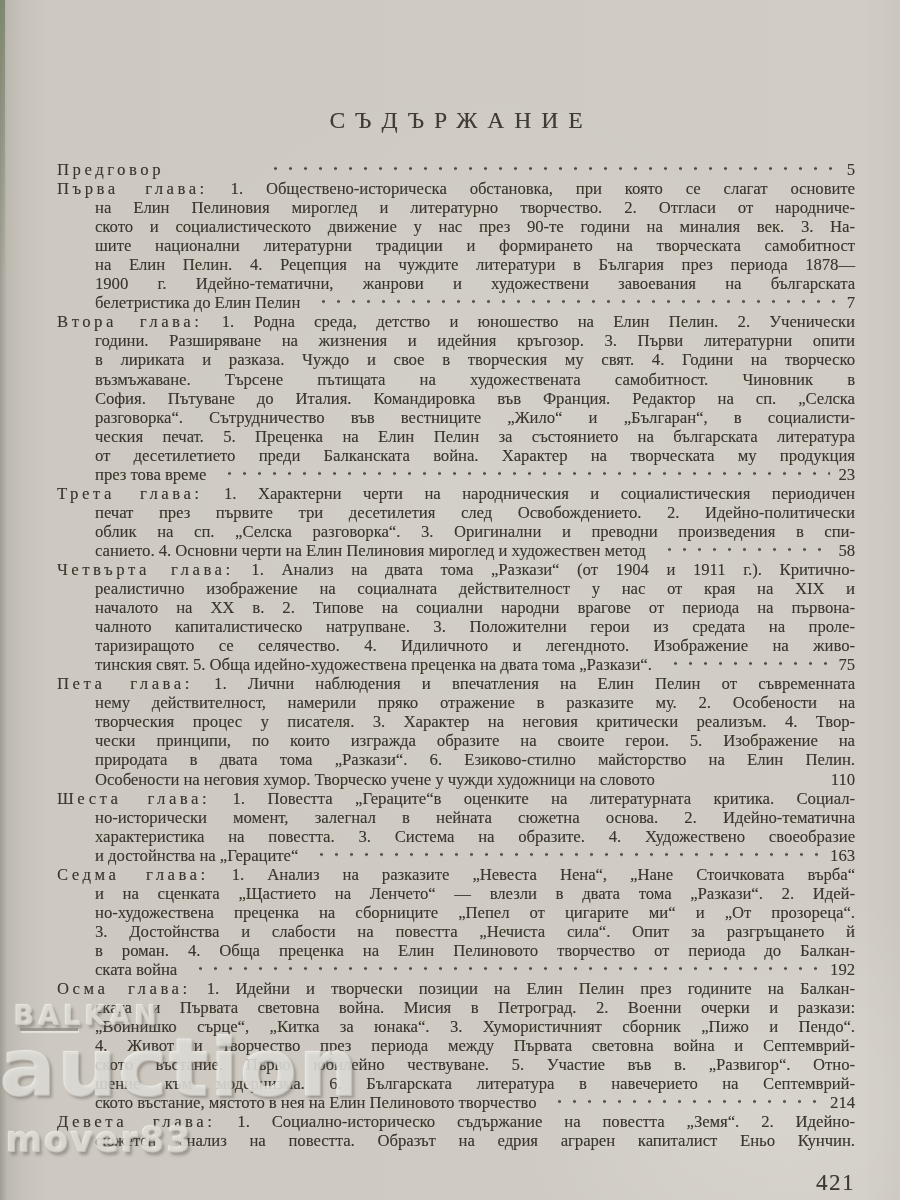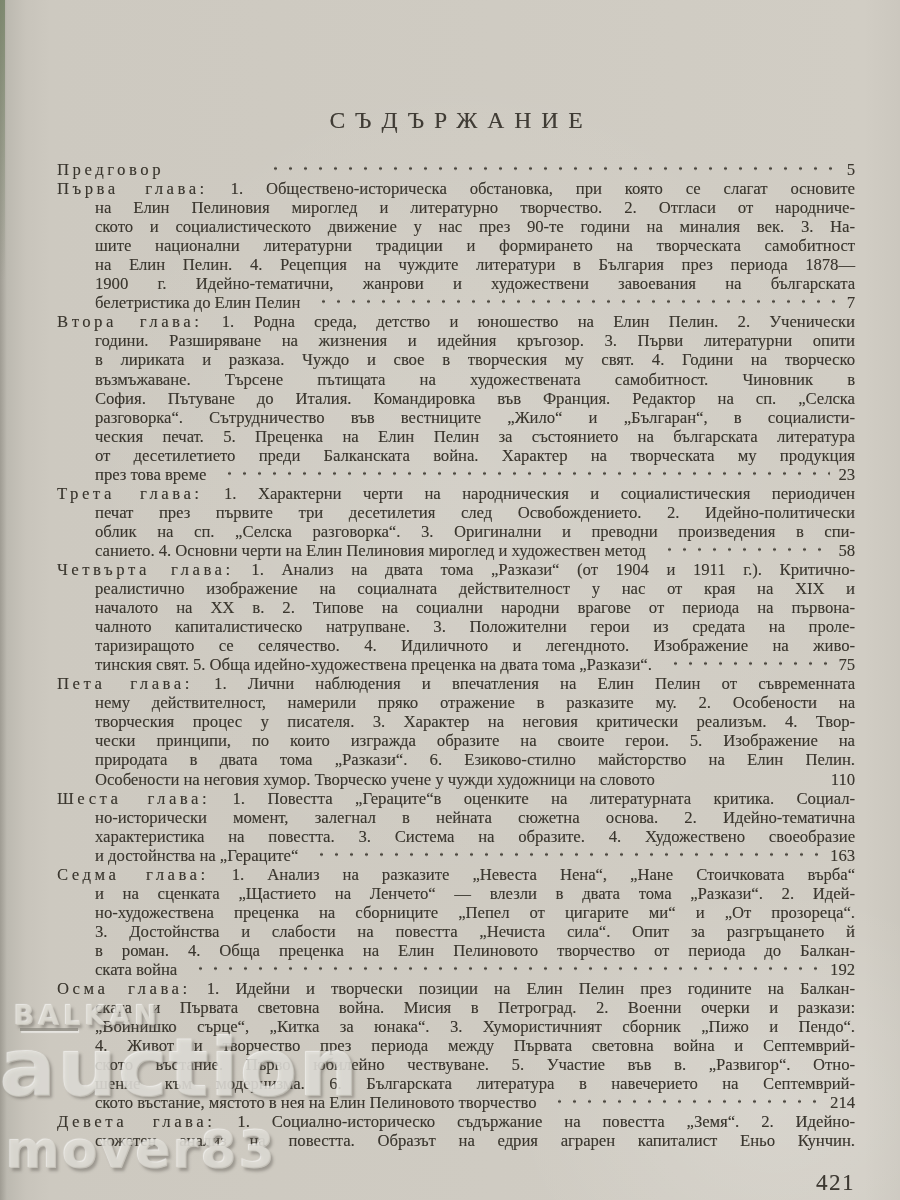--- a/index.html
+++ b/index.html
@@ -54,21 +54,21 @@
     text-shadow:0.3px 0.4px 0.6px rgba(60,56,48,0.4);
   }
 
   .wm {
     position:absolute; z-index:6; pointer-events:none;
     font-family:"DejaVu Sans", sans-serif; font-weight:bold;
     text-shadow:-1px -1px 1px rgba(255,255,255,0.65), 2px 2.5px 3px rgba(95,92,84,0.45);
   }
   .wm-balkan  { left:14px;  top:1000px; font-size:27px; letter-spacing:4px;  color:rgba(215,212,203,0.72); }
   .wm-auction { left:0px;   top:1022px; font-size:84px; letter-spacing:1px;  color:rgba(214,211,202,0.55); transform:scaleY(0.95); transform-origin:left top; }
-  .wm-mover   { left:6px;   top:1120px; font-size:52px; letter-spacing:2px;  color:rgba(214,211,202,0.68); }
+  .wm-mover   { left:6px;   top:1120px; font-size:35px; letter-spacing:2px;  color:rgba(214,211,202,0.68); }
   .wm-bar     { left:20px;  top:1028px; width:58px; height:3px; background:rgba(110,107,99,0.5);
                 box-shadow:1px 2px 1px rgba(255,255,255,0.5); }
 </style>
 </head>
 <body>
 
 <div class="photo">
   <div class="edge-green"></div>
 
   <div class="title">СЪДЪРЖАНИЕ</div>

